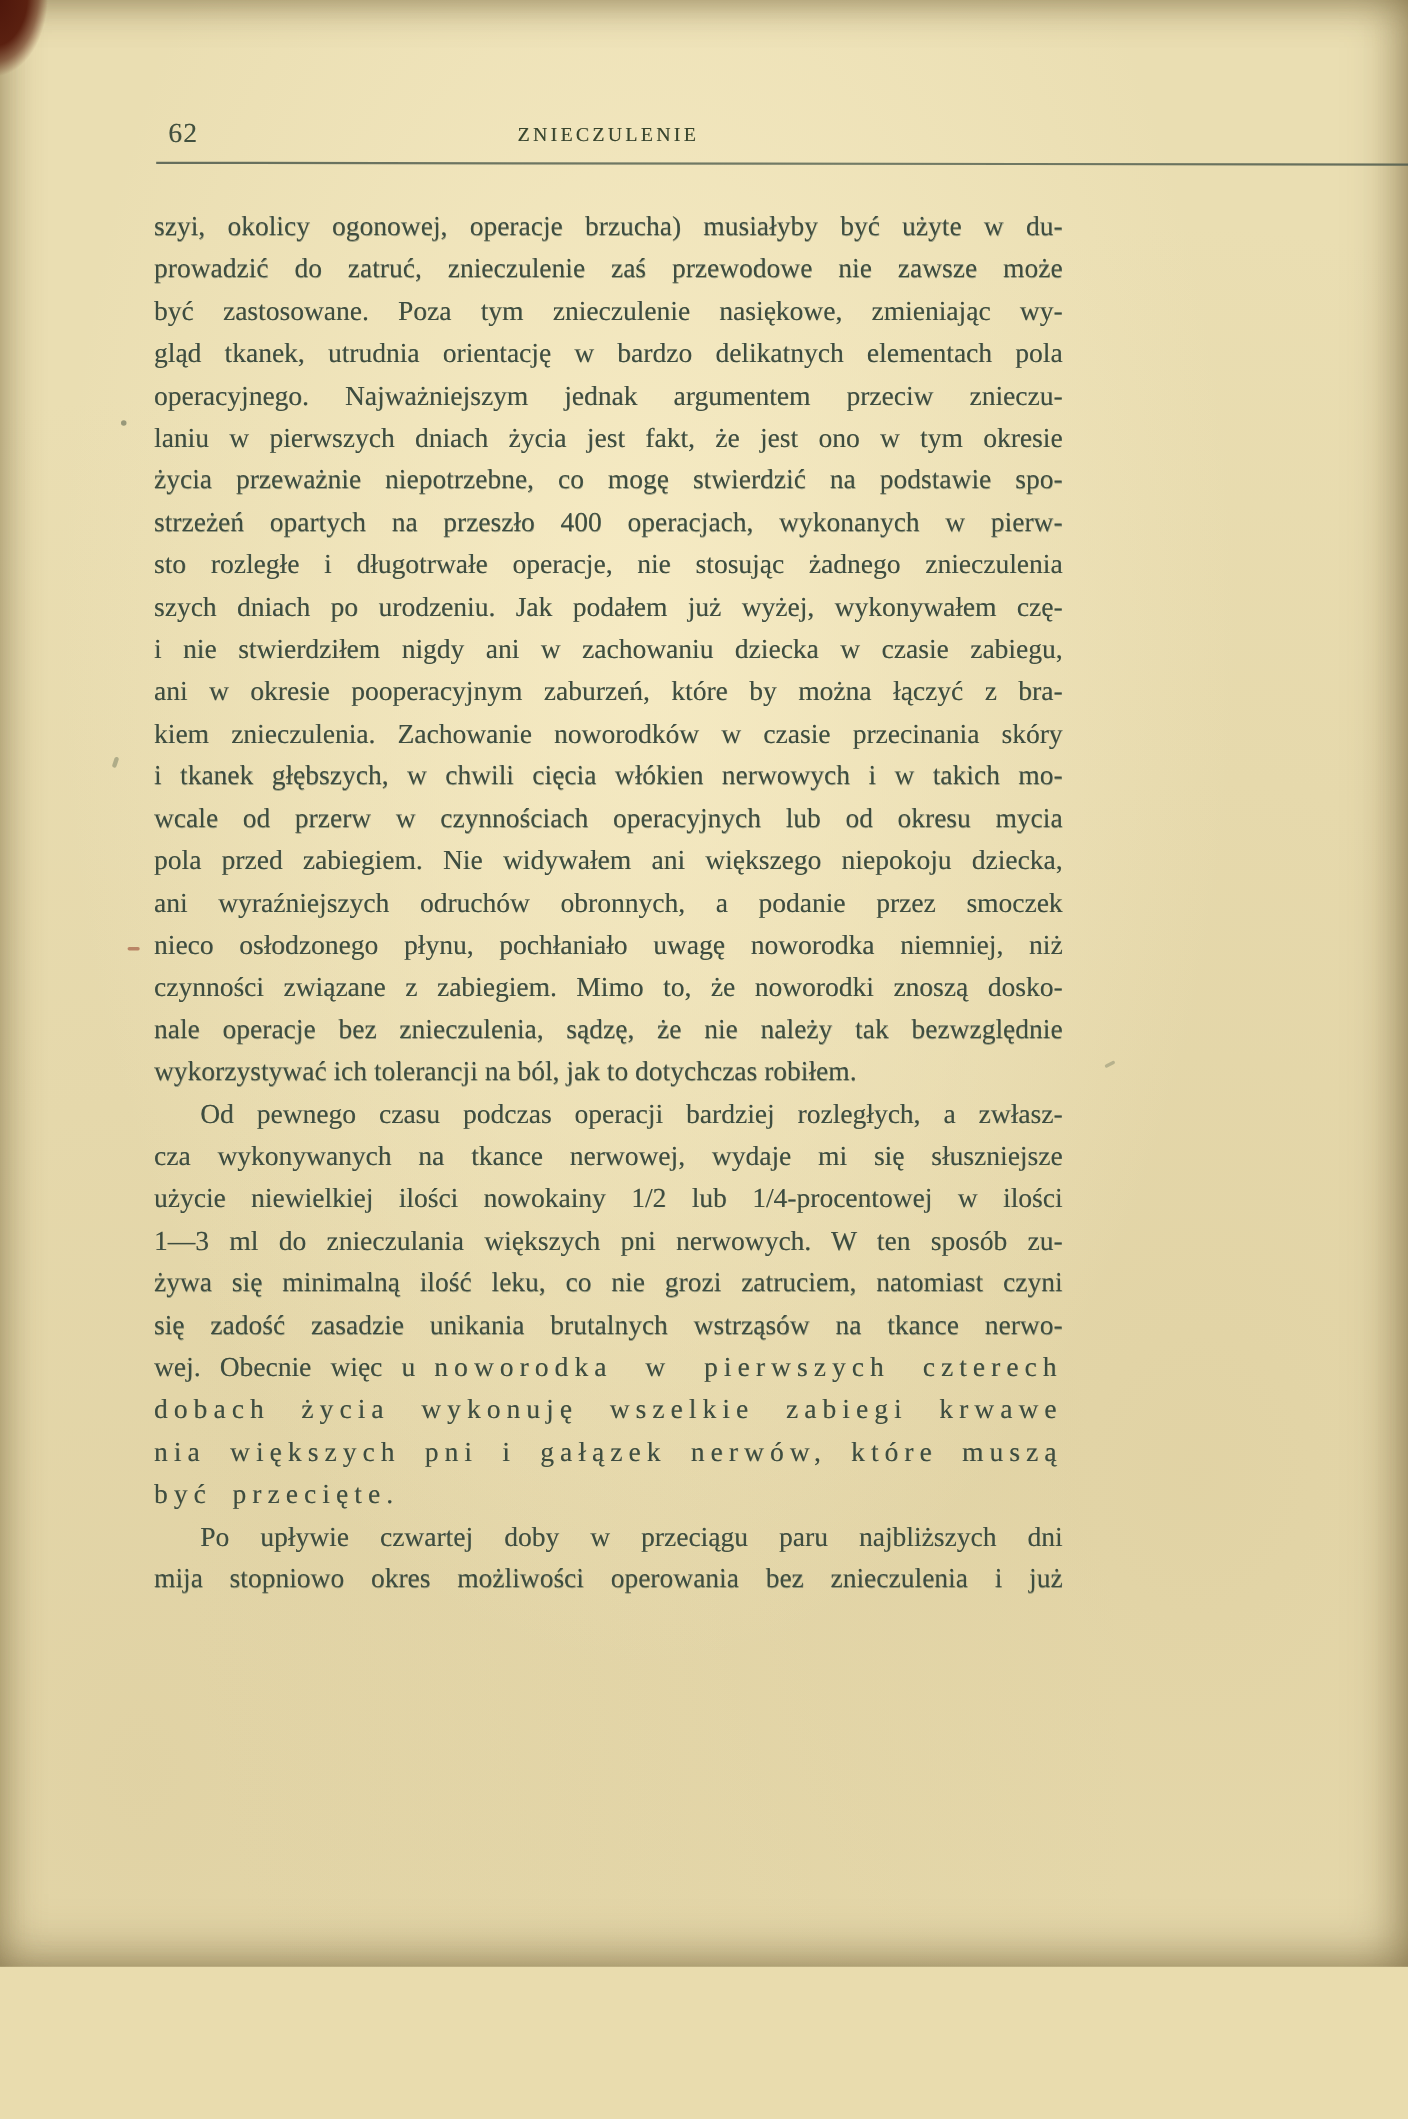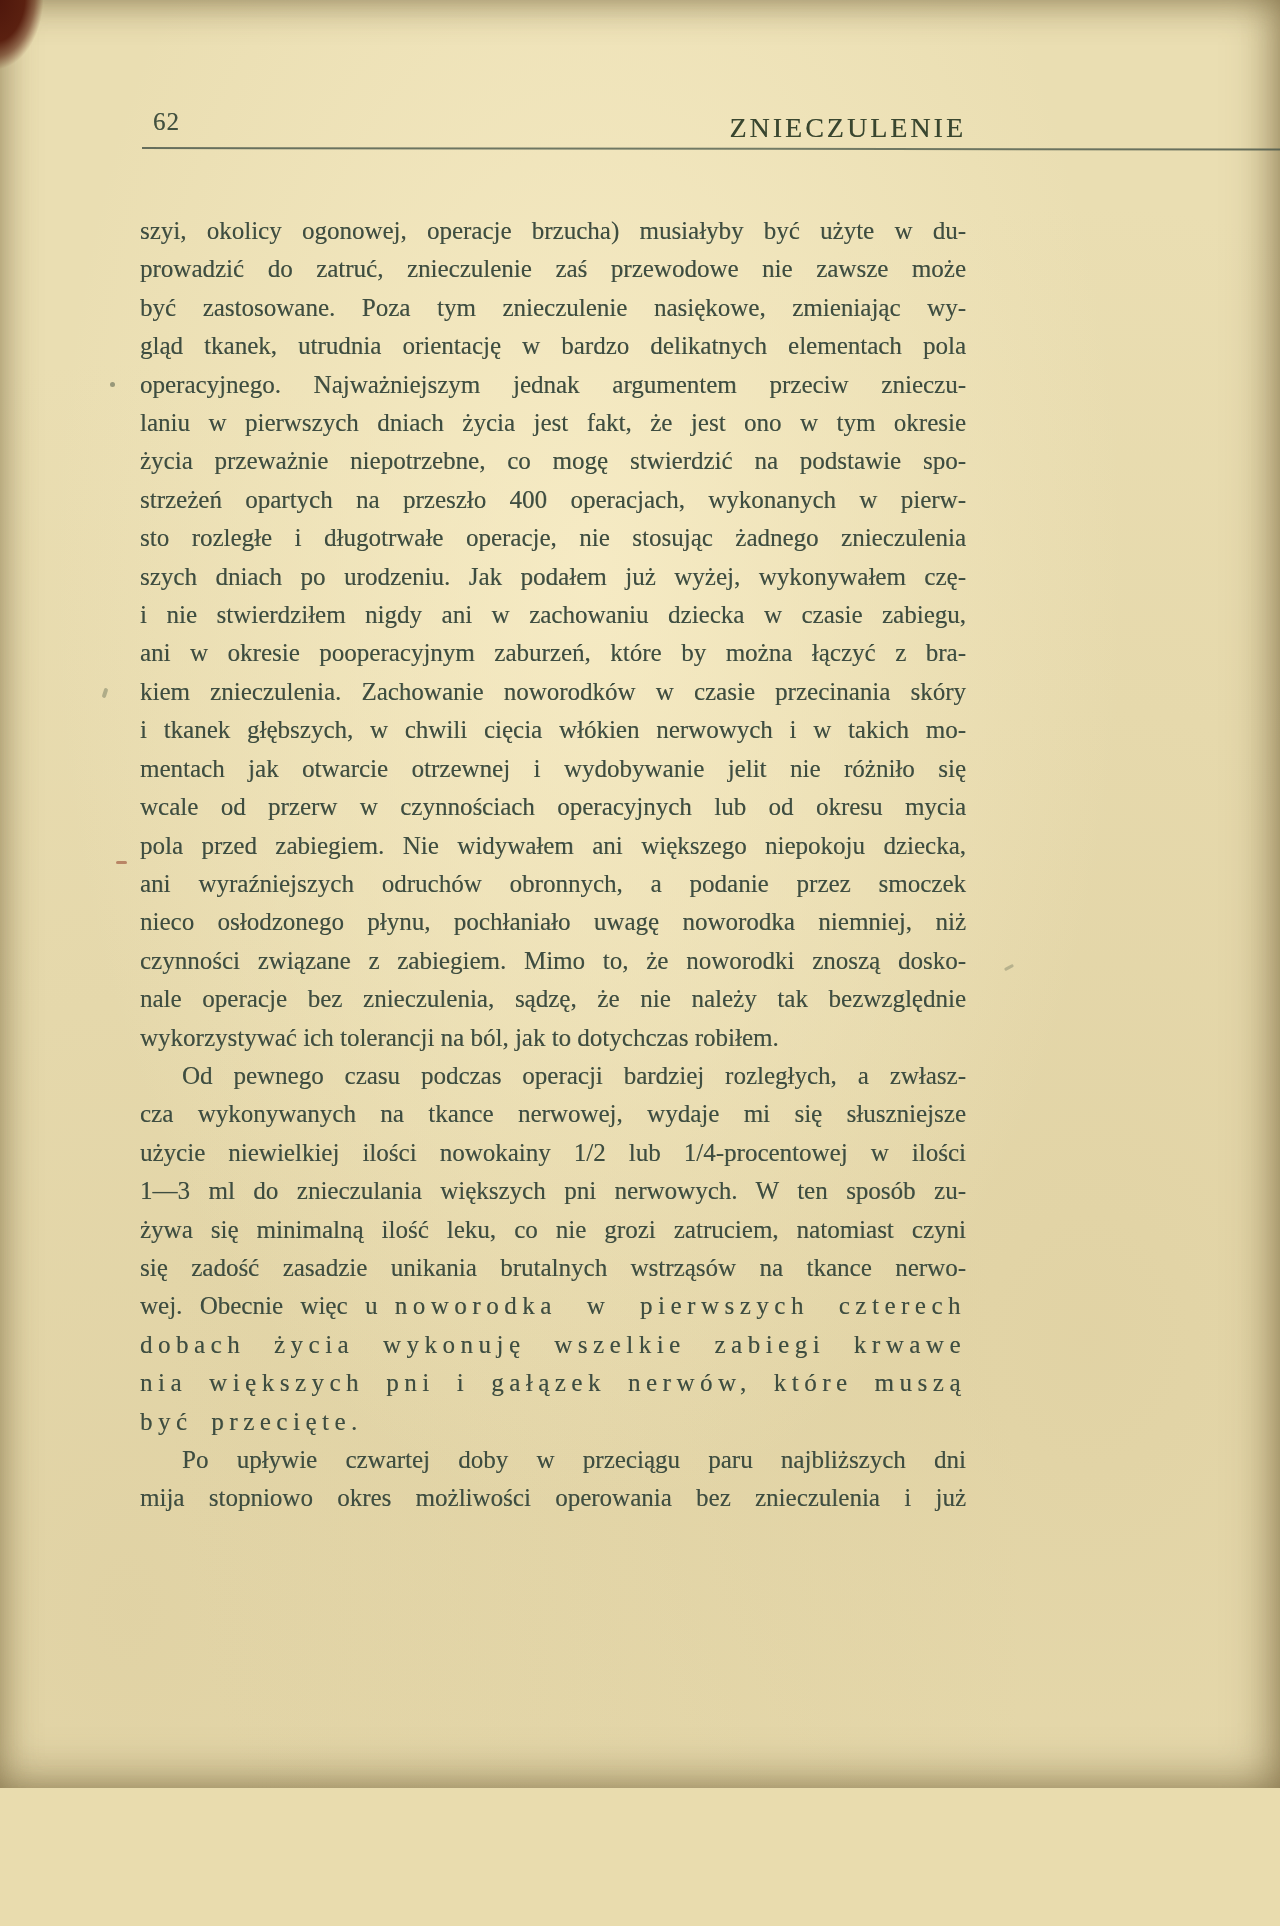--- a/index.html
+++ b/index.html
@@ -27,34 +27,33 @@
   .speck{position:absolute;}
   .speck-1{left:110px;top:382px;width:5px;height:5px;border-radius:50%;background:rgba(70,82,64,.5);}
   .speck-2{left:103px;top:688px;width:4px;height:10px;background:rgba(70,82,64,.35);transform:rotate(18deg);border-radius:2px;}
   .speck-3{left:116px;top:861px;width:11px;height:3px;background:rgba(148,64,42,.55);border-radius:2px;}
   .speck-4{left:1004px;top:966px;width:10px;height:3px;background:rgba(95,105,82,.35);transform:rotate(-28deg);border-radius:2px;}
   .pagenum{
     position:absolute;left:153px;top:108px;font-size:25px;letter-spacing:1px;
     color:#42513f;text-shadow:.3px .3px .4px rgba(62,77,64,.5);
   }
   .running-title{
-    position:absolute;left:140px;width:826px;top:112px;text-align:right;
-    font-size:28px;letter-spacing:3px;color:#39462f;
+    position:absolute;left:140px;width:826px;top:112px;text-align:center;
+    font-size:18px;letter-spacing:3px;color:#39462f;
     text-shadow:.3px .3px .4px rgba(57,70,47,.55);
   }
   .rule{
     position:absolute;left:142px;top:147px;width:1138px;height:2px;
     background:linear-gradient(90deg,#4e5a4c 0%,#5d6957 55%,#4e5a4c 100%);
     transform:rotate(.08deg);transform-origin:left center;opacity:.85;
   }
   .textblock{
     position:absolute;left:140px;top:188px;width:826px;
     font-size:25px;line-height:38.4px;
     text-shadow:.3px .3px .5px rgba(62,77,64,.45);
-    margin-top:24px;
   }
   .line{
     text-align:justify;text-align-last:justify;text-justify:inter-word;
     min-height:38.4px;
   }
   .line.end{text-align-last:left;}
   .line.indent{text-indent:42px;}
   .sp{letter-spacing:.22em;word-spacing:.28em;}
   .heading{margin-top:26px;line-height:42px;}
   .heading .line{text-align:center;text-align-last:center;}
@@ -84,21 +83,20 @@
         <div class="line"><span class="ns">operacyjnego. Najważniejszym jednak argumentem przeciw znieczu-</span></div>
         <div class="line"><span class="ns">laniu w pierwszych dniach życia jest fakt, że jest ono w tym okresie</span></div>
         <div class="line"><span class="ns">życia przeważnie niepotrzebne, co mogę stwierdzić na podstawie spo-</span></div>
         <div class="line"><span class="ns">strzeżeń opartych na przeszło 400 operacjach, wykonanych w pierw-</span></div>
         <div class="line"><span class="ns">sto rozległe i długotrwałe operacje, nie stosując żadnego znieczulenia</span></div>
         <div class="line"><span class="ns">szych dniach po urodzeniu. Jak podałem już wyżej, wykonywałem czę-</span></div>
         <div class="line"><span class="ns">i nie stwierdziłem nigdy ani w zachowaniu dziecka w czasie zabiegu,</span></div>
         <div class="line"><span class="ns">ani w okresie pooperacyjnym zaburzeń, które by można łączyć z bra-</span></div>
         <div class="line"><span class="ns">kiem znieczulenia. Zachowanie noworodków w czasie przecinania skóry</span></div>
         <div class="line"><span class="ns">i tkanek głębszych, w chwili cięcia włókien nerwowych i w takich mo-</span></div>
-        <div class="line"><span class="ns">mentach jak otwarcie otrzewnej i wydobywanie jelit nie różniło się</span></div>
         <div class="line"><span class="ns">wcale od przerw w czynnościach operacyjnych lub od okresu mycia</span></div>
         <div class="line"><span class="ns">pola przed zabiegiem. Nie widywałem ani większego niepokoju dziecka,</span></div>
         <div class="line"><span class="ns">ani wyraźniejszych odruchów obronnych, a podanie przez smoczek</span></div>
         <div class="line"><span class="ns">nieco osłodzonego płynu, pochłaniało uwagę noworodka niemniej, niż</span></div>
         <div class="line"><span class="ns">czynności związane z zabiegiem. Mimo to, że noworodki znoszą dosko-</span></div>
         <div class="line"><span class="ns">nale operacje bez znieczulenia, sądzę, że nie należy tak bezwzględnie</span></div>
         <div class="line end"><span class="ns">wykorzystywać ich tolerancji na ból, jak to dotychczas robiłem.</span></div>
       </div>
       <div class="block paragraph">
         <div class="line indent"><span class="ns">Od pewnego czasu podczas operacji bardziej rozległych, a zwłasz-</span></div>

